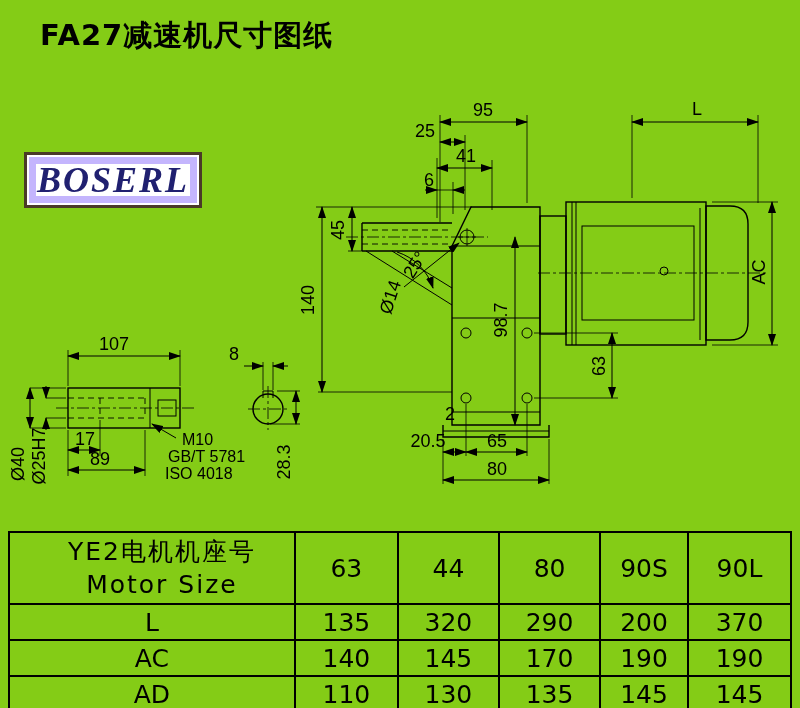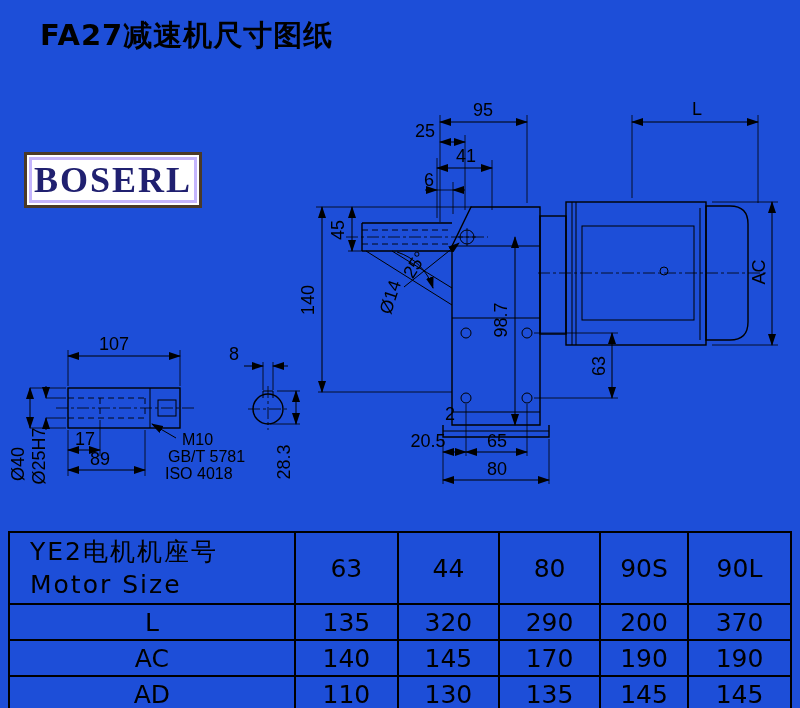--- a/index.html
+++ b/index.html
@@ -1,44 +1,44 @@
 <!DOCTYPE html>
 <html><head>
 <meta charset="utf-8">
 <style>
   html,body{margin:0;padding:0;background:#fff;}
-  .page{position:relative;width:800px;height:708px;background:#1d4ed8;
+  .page{position:relative;width:800px;height:708px;background:#84cc16;
         font-family:"Liberation Sans",sans-serif;color:#000;overflow:hidden;}
   .title{position:absolute;left:40px;top:16px;font-size:29px;font-weight:bold;
          letter-spacing:1px;font-family:"DejaVu Sans",sans-serif;}
   .logo{position:absolute;left:24px;top:152px;width:178px;height:56px;
         border:3px solid #4a3a28;padding:2px;background:#fff;box-sizing:border-box;}
-  .logo-inner{width:100%;height:100%;border:3px solid #c4b5fd;display:flex;
-        align-items:center;justify-content:center;box-sizing:border-box;}
+  .logo-inner{width:100%;height:100%;border:7px solid #c4b5fd;display:flex;
+        align-items:center;justify-content:center;box-sizing:border-box;font-style:italic;}
   .logo-inner span{font-family:"Liberation Serif",serif;font-weight:bold;
         font-size:36px;letter-spacing:2px;color:#202070;}
   svg.drawing{position:absolute;left:0;top:0;}
   svg .ln{stroke:#000;stroke-width:1.4;fill:none;}
   svg .ln2{stroke:#000;stroke-width:1;fill:none;}
   svg .ext{stroke:#000;stroke-width:0.8;fill:none;}
   svg .cl{stroke:#000;stroke-width:0.8;fill:none;stroke-dasharray:12 3 3 3;}
   svg .hid{stroke:#000;stroke-width:0.9;fill:none;stroke-dasharray:6 4;}
   svg .dim{stroke:#000;stroke-width:1;fill:none;
            marker-start:url(#ms);marker-end:url(#me);}
   svg .dimE{stroke:#000;stroke-width:1;fill:none;marker-end:url(#me);}
   svg text.d{font:18px "Liberation Sans",sans-serif;fill:#000;}
   svg text.s{font:16px "Liberation Sans",sans-serif;fill:#000;}
   table.size-table{position:absolute;left:8px;top:531px;width:784px;
         border-collapse:collapse;text-align:center;font-size:25px;
         font-family:"DejaVu Sans",sans-serif;}
   table.size-table td{border:2px solid #000;height:34px;padding:0;}
   table.size-table tr.hdr td{height:70px;}
   td.c0{width:274px;}
   .hdr .c0{text-align:left;padding-left:20px;}
-  .hdr .c0 div{line-height:33px;letter-spacing:2px;}
+  .hdr .c0 div{line-height:33px;letter-spacing:2px;text-align:center;}
 </style>
 </head>
 <body>
 
 <div class="page">
 
   <div class="title">FA27减速机尺寸图纸</div>
 
   <div class="logo">
     <div class="logo-inner">

